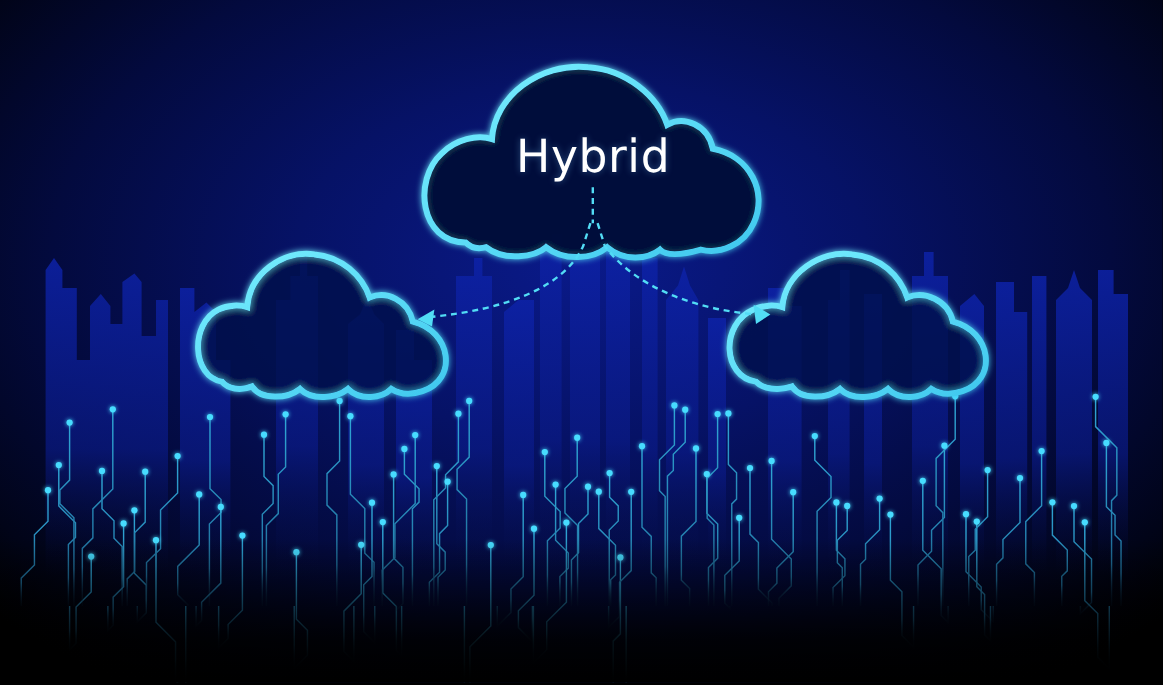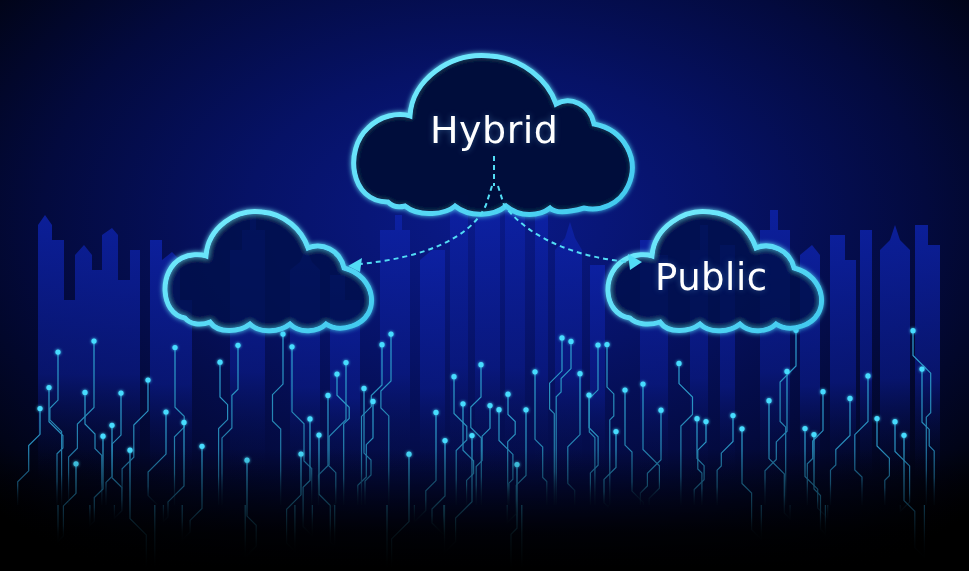--- a/index.html
+++ b/index.html
@@ -294,14 +294,13 @@
     </g>
     <polygon points="348,266 362,258 360,272" fill="#52dcf5"></polygon>
 
     <g stroke="#52dcf5" stroke-width="2" fill="none" stroke-dasharray="5 4">
       <path d="M498 186 L504 205 C 530 240, 580 258, 630 262"></path>
     </g>
     <polygon points="642,262 628,254 630,270" fill="#52dcf5"></polygon>
   </svg>
 
   <div class="cloud-label lbl-hybrid">Hybrid</div>
-  <div class="cloud-label lbl-public">Public</div>
 </div>
 
 </body></html>

